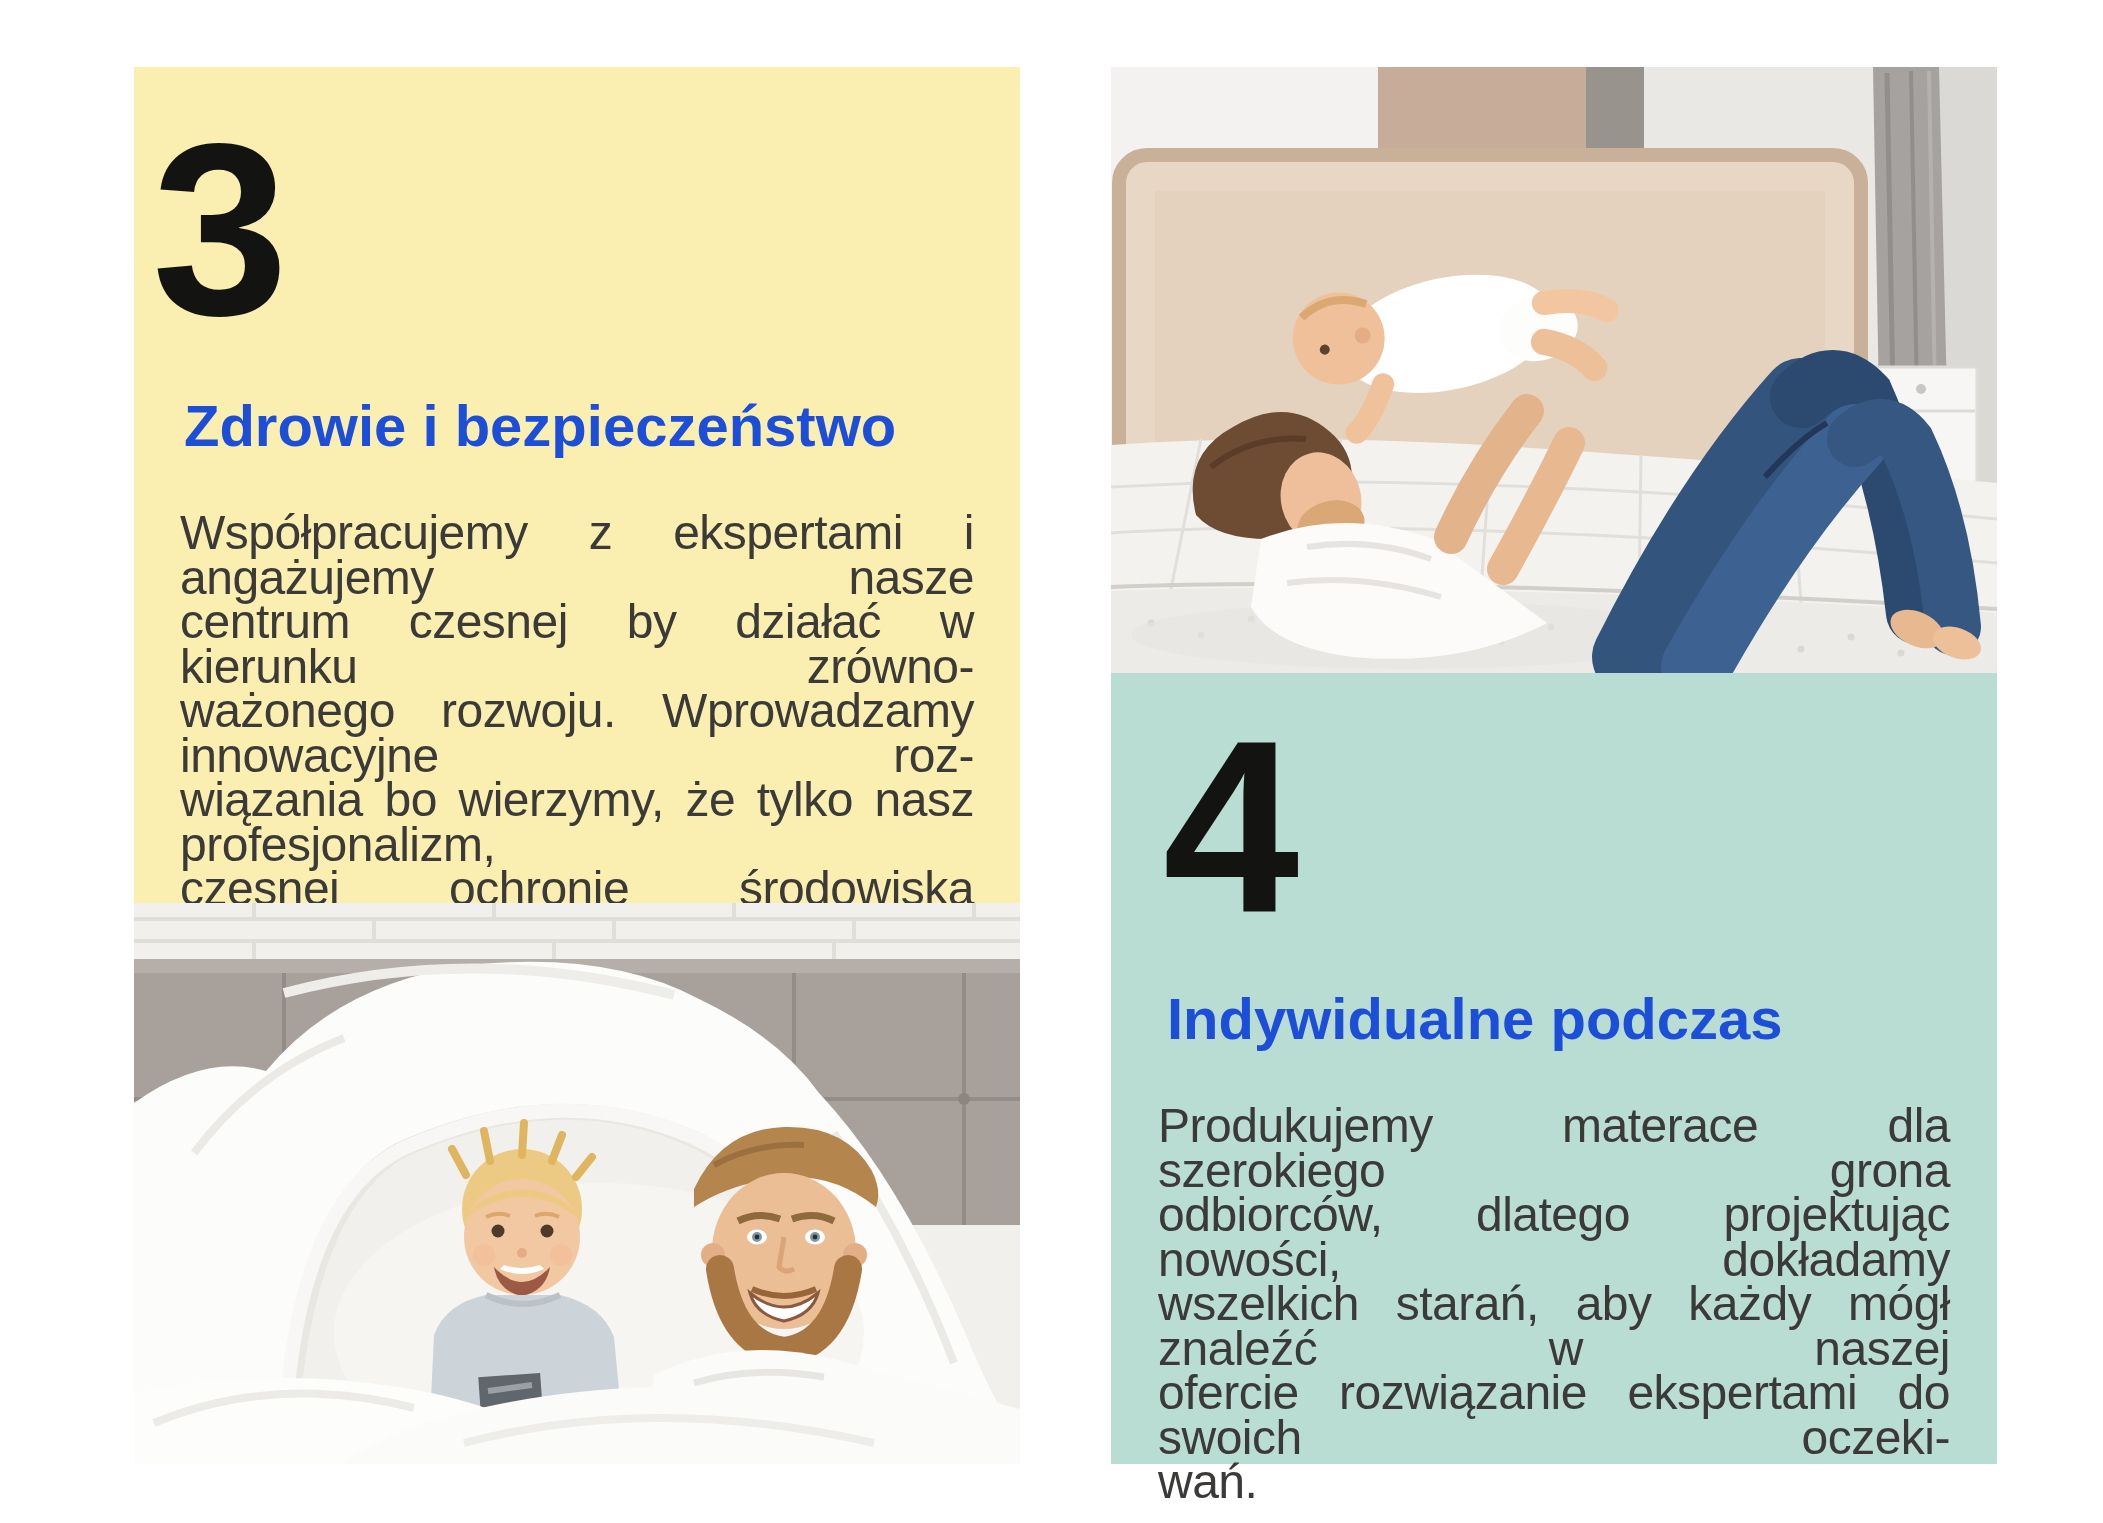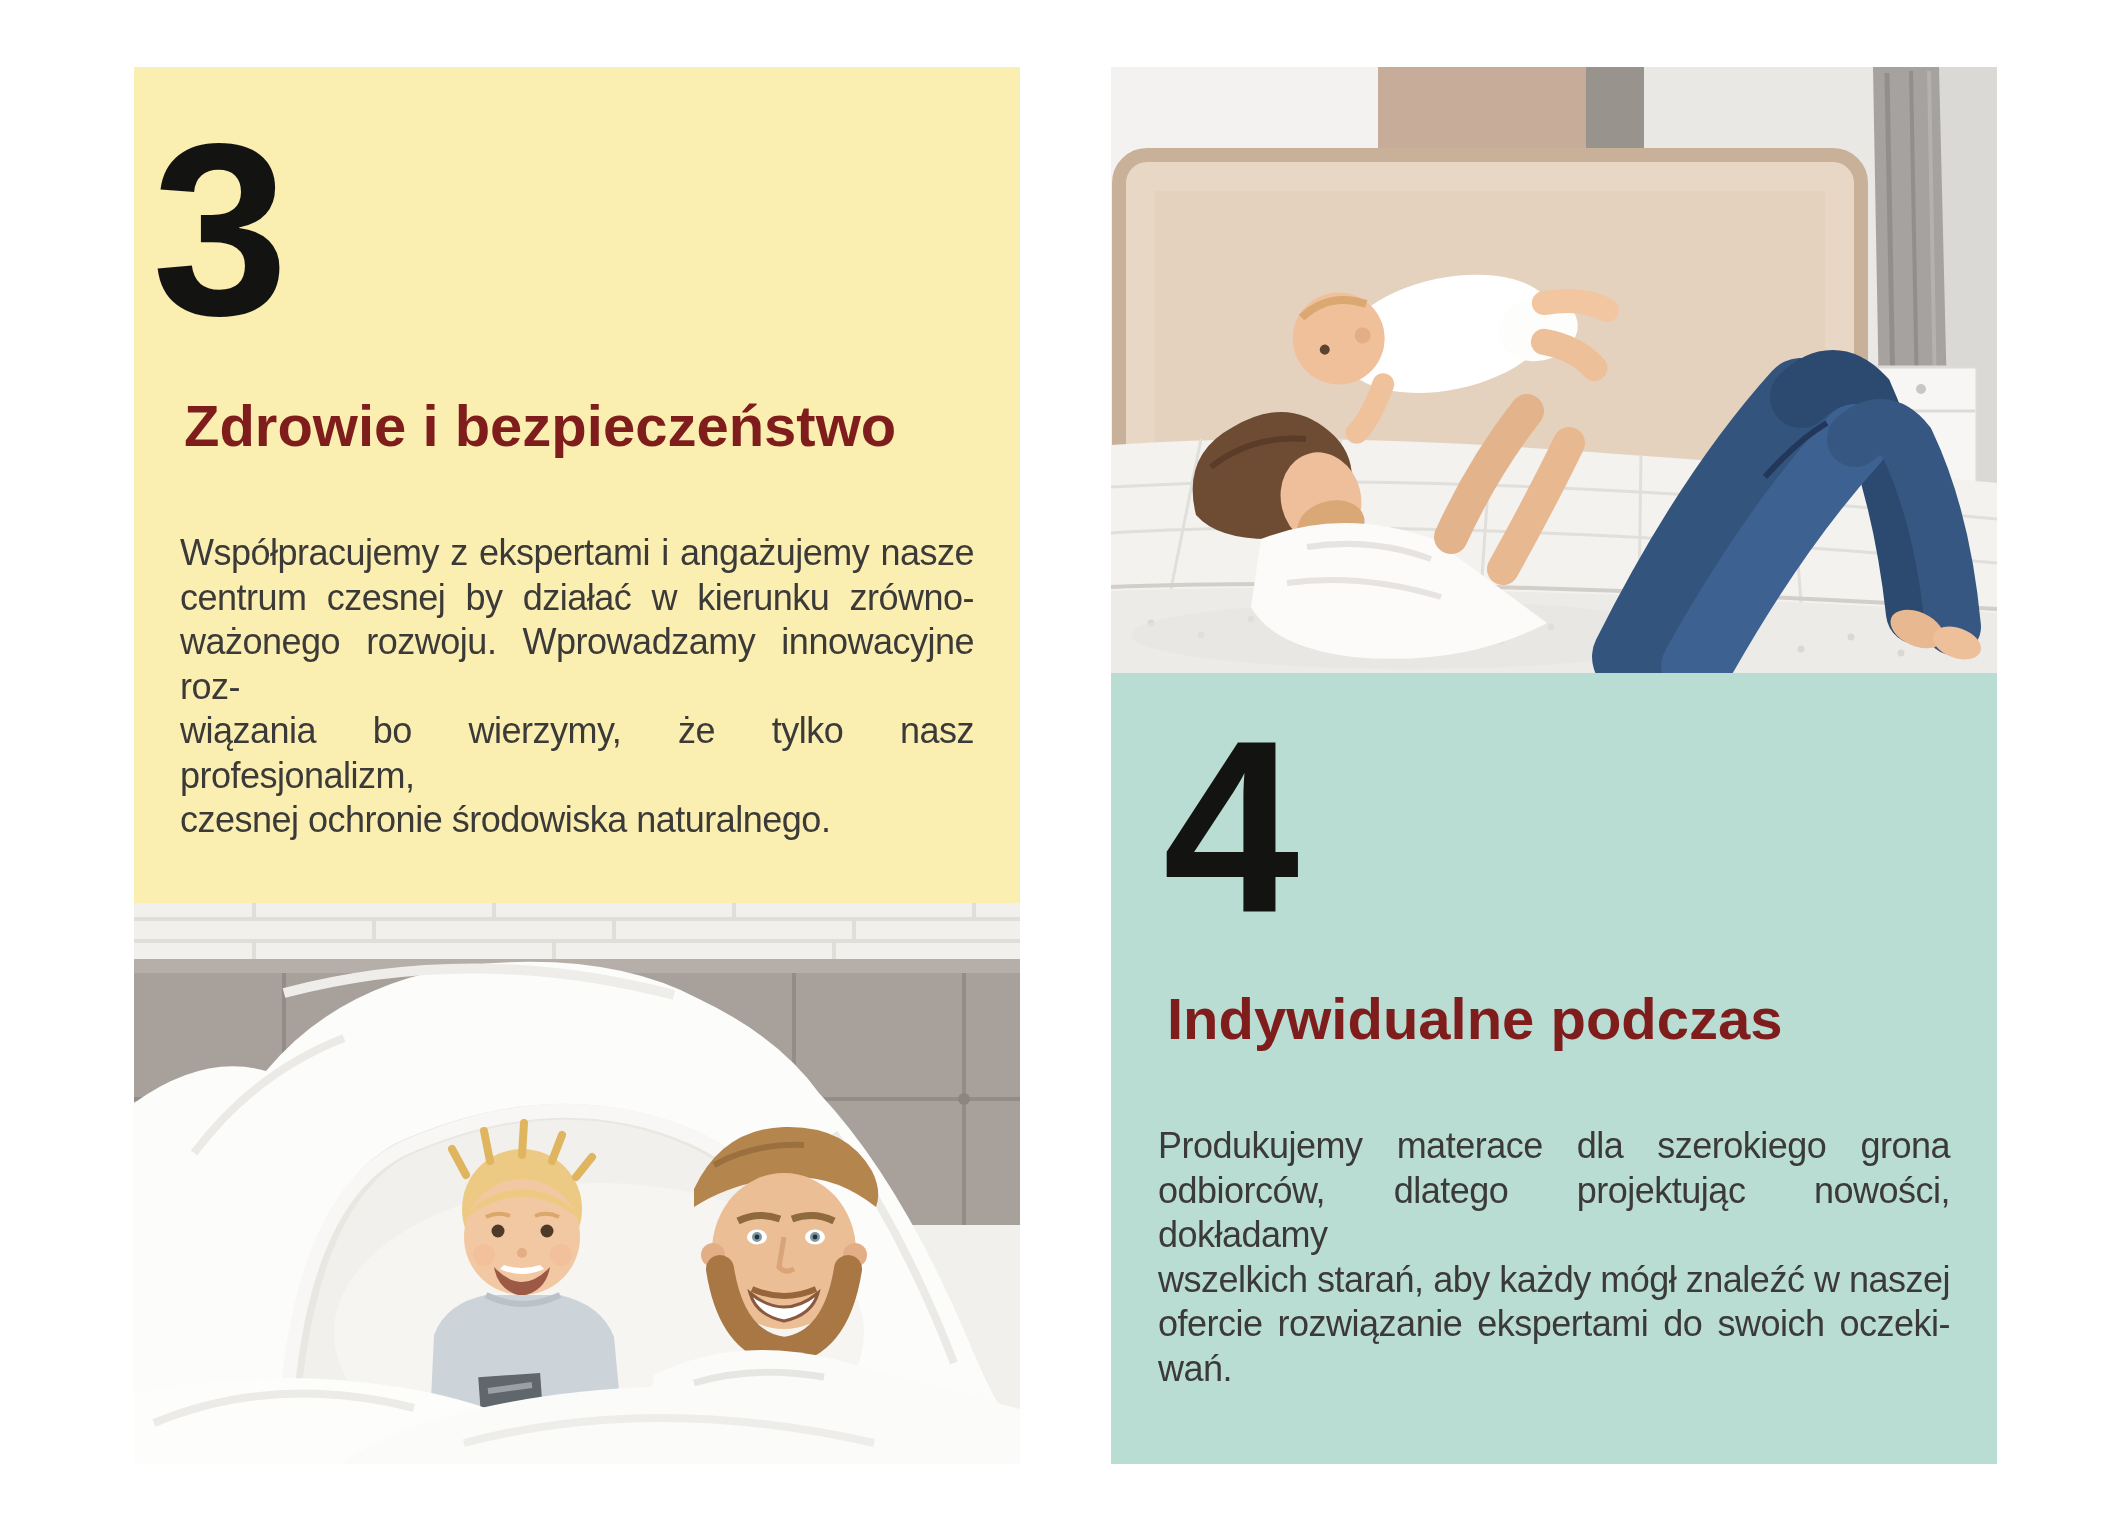--- a/index.html
+++ b/index.html
@@ -16,29 +16,28 @@
   #panel4{left:1111px;top:673px;width:886px;height:791px;}
 
   .panel{position:absolute;width:886px;}
   .big-number{
     position:absolute;font-size:245px;font-weight:bold;line-height:1;
     color:#131312;letter-spacing:-2px;
   }
   #panel3 .big-number{left:18px;top:40px;}
   #panel4 .big-number{left:52px;top:31px;}
   .section-heading{
-    position:absolute;margin:0;font-size:58px;font-weight:bold;color:#7f1d1d;
+    position:absolute;margin:0;font-size:58px;font-weight:bold;color:#1d4ed8;
     letter-spacing:0;white-space:nowrap;
   }
   #panel3 .section-heading{left:50px;top:325px;}
   #panel4 .section-heading{left:56px;top:312px;}
   .body-text{
-    position:absolute;font-size:36px;line-height:44.5px;letter-spacing:-0.5px;
+    position:absolute;font-size:48px;line-height:44.5px;letter-spacing:-0.5px;
     color:#3b3a38;
-    margin-top:20px;
   }
   #panel3 .body-text{left:46px;top:444px;width:794px;}
   #panel4 .body-text{left:47px;top:431px;width:792px;}
   .bl{text-align:justify;text-align-last:justify;}
   .bl.last{text-align-last:left;}
   .photo{position:absolute;overflow:hidden;}
   .photo svg{display:block;}
 </style>
 </head>
 <body>

